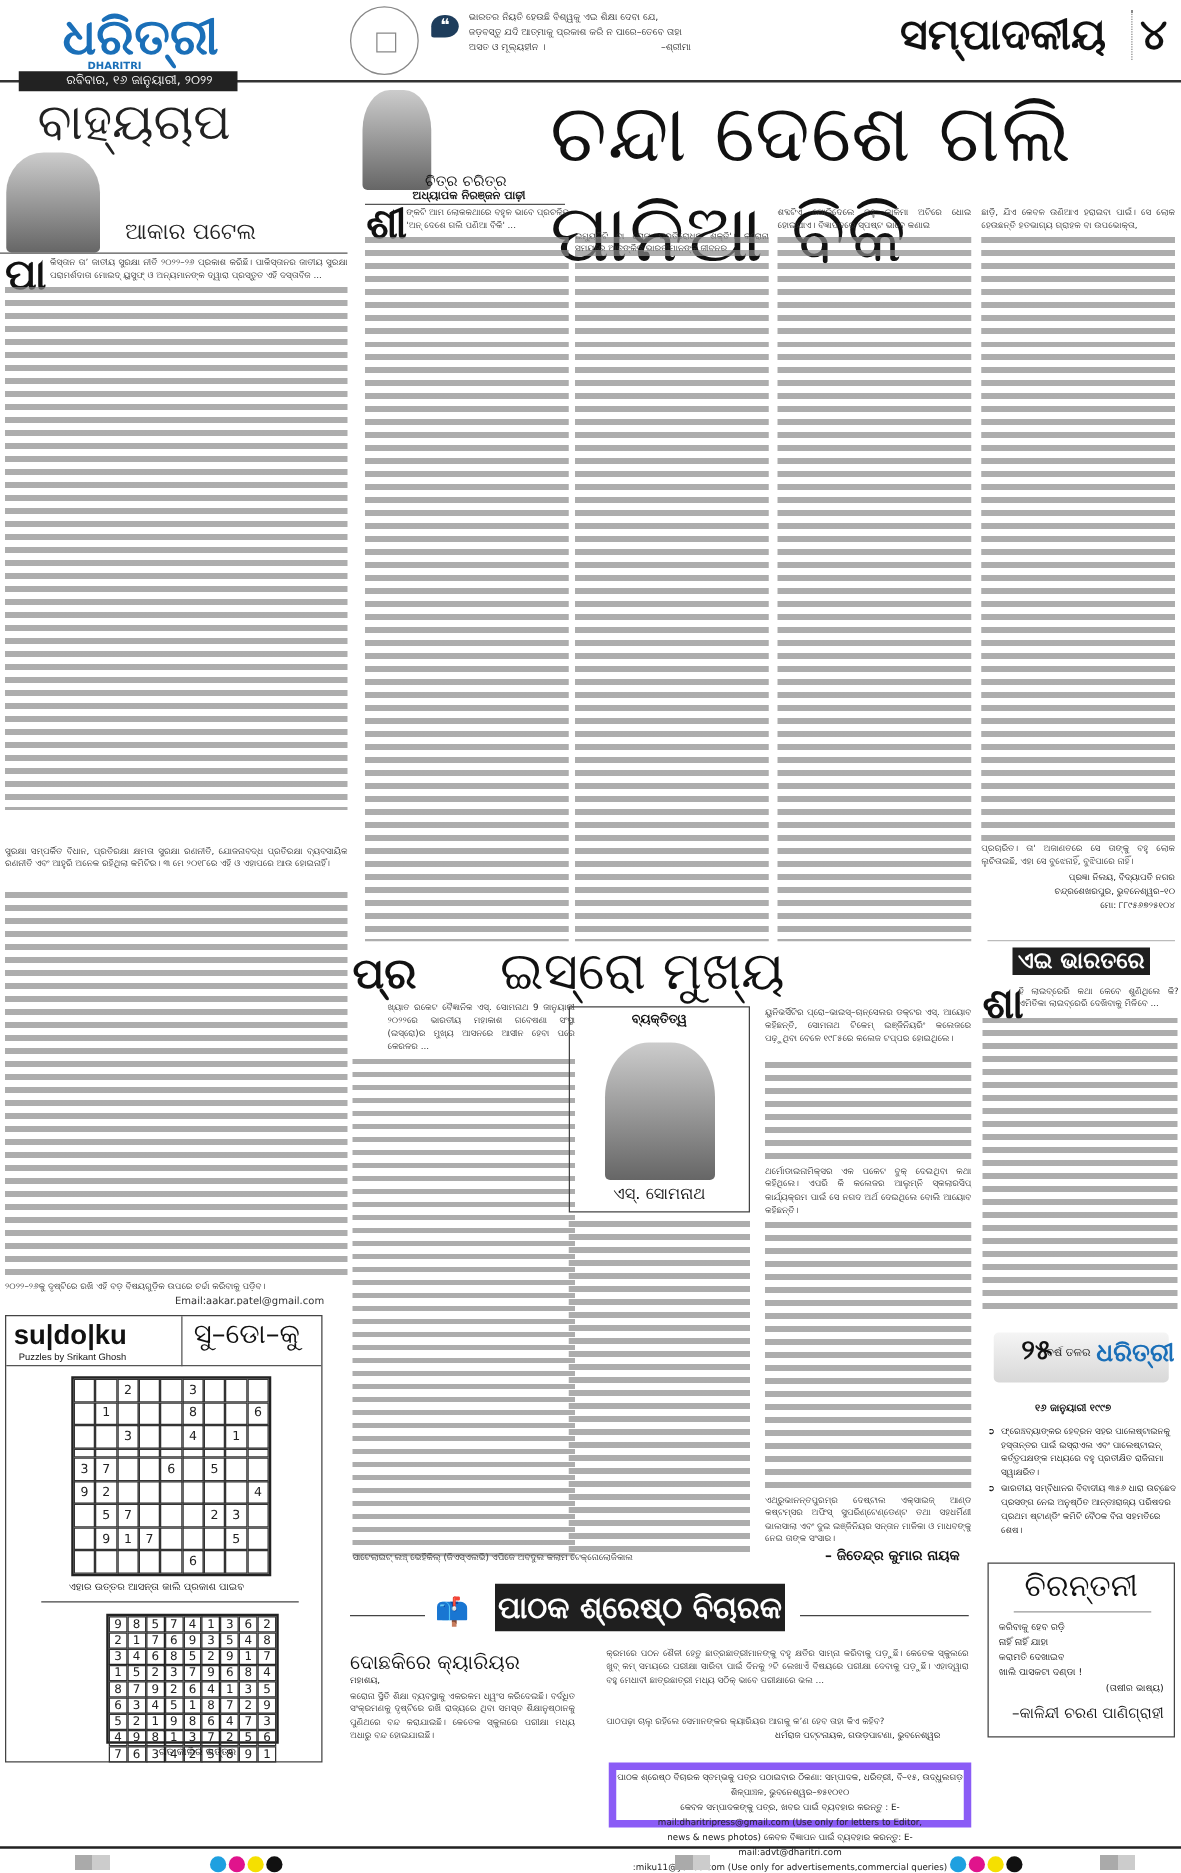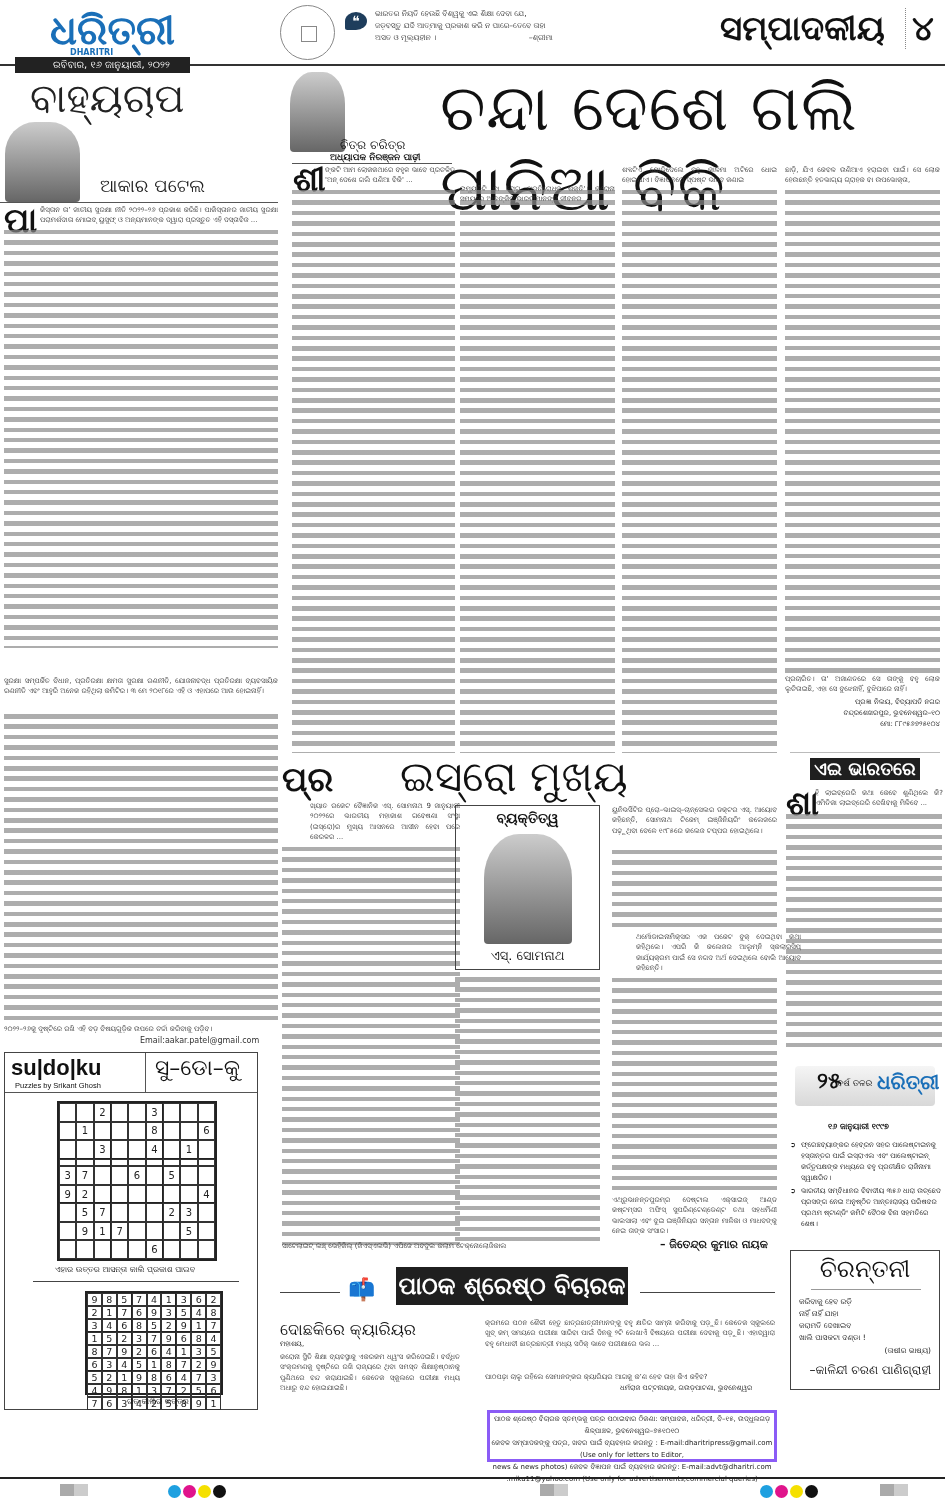--- a/index.html
+++ b/index.html
@@ -26,21 +26,21 @@
   .fake-lines { background: repeating-linear-gradient(180deg, transparent 0 2px, #8a8a8a 2px 6.5px, transparent 6.5px 10.4px); opacity: 0.7; }
   .box { border: 1px solid #444; }
   .dark-label { background: #1f1f1f; color: #fff; font-weight: bold; text-align: center; }
   .sudoku-grid { border: 2px solid #222; display: grid; grid-template-columns: repeat(9, 1fr); }
   .sudoku-grid div { border: 0.5px solid #333; font-size: 10px; text-align: center; color: #222; display: flex; align-items: center; justify-content: center; }
   .sudoku-grid div.br { border-right: 1.6px solid #222; }
   .sudoku-grid div.bb { border-bottom: 1.6px solid #222; }
   .ans-grid div { font-size: 9.5px; }
   .reg-marks span { display: inline-block; width: 13px; height: 13px; border-radius: 50%; margin-right: 2px; }
   .gray-patch { width: 28px; height: 12px; background: linear-gradient(90deg, #aaa 50%, #ccc 50%); }
-  .letters-box { border: 3px solid #8b5cf6; font-size: 7px; line-height: 12px; text-align: center; color: #222; }
+  .letters-box { border: 6px solid #8b5cf6; font-size: 7px; line-height: 12px; text-align: center; color: #222; }
 </style>
 </head>
 <body>
 
 <div class="abs logo">ଧରିତ୍ରୀ</div>
 <div class="abs logo-sub">DHARITRI</div>
 <div class="abs top-rule"></div>
 <div class="abs date-bar">ରବିବାର, ୧୬ ଜାନୁୟାରୀ, ୨୦୨୨</div>
 <div class="abs wheel"></div>
 <div class="abs quote-icon">❝</div>
@@ -297,28 +297,28 @@
   </div>
   <div class="abs" style="right:8px;top:95px;font-size:7.5px;">(ତାଷୀର ଭାଷ୍ୟ)</div>
   <div class="abs" style="right:8px;top:112px;font-size:12px;">–କାଳିନ୍ଦୀ ଚରଣ ପାଣିଗ୍ରାହୀ</div>
 </div>
 
 <div class="abs" style="left:400px;top:752px;font-size:42px;">ଇସ୍ରୋ ମୁଖ୍ୟ</div>
 <div class="abs drop-cap" style="left:282px;top:764px;">ପ୍ର</div>
 <div class="abs body-text" style="left:310px;top:801px;width:150px;height:42px;">ଖ୍ୟାତ ରକେଟ ବୈଜ୍ଞାନିକ ଏସ୍. ସୋମନାଥ 9 ଜାନୁୟାରୀ ୨୦୨୨ରେ ଭାରତୀୟ ମହାକାଶ ଗବେଷଣା ସଂସ୍ଥା (ଇସ୍ରୋ)ର ମୁଖ୍ୟ ଆସନରେ ଆସୀନ ହେବା ପରେ କେରଳର ...</div>
 <div class="abs fake-lines" style="left:282px;top:845px;width:178px;height:400px;"></div>
 <div class="abs box" style="left:455px;top:805px;width:145px;height:165px;">
-  <div class="abs" style="left:0;width:143px;top:4px;text-align:center;font-size:14px;font-weight:bold;">ବ୍ୟକ୍ତିତ୍ୱ</div>
+  <div class="abs" style="left:0;width:143px;top:4px;text-align:center;font-size:10px;font-weight:bold;">ବ୍ୟକ୍ତିତ୍ୱ</div>
   <div class="abs author-photo" style="left:28px;top:28px;width:88px;height:110px;"></div>
   <div class="abs" style="left:0;width:143px;top:142px;text-align:center;font-size:13px;">ଏସ୍. ସୋମନାଥ</div>
 </div>
 <div class="abs fake-lines" style="left:455px;top:975px;width:145px;height:270px;"></div>
 <div class="abs body-text" style="left:612px;top:805px;width:165px;height:42px;">ୟୁନିଭର୍ସିଟିର ପ୍ରୋ–ଭାଇସ୍–ଚାନ୍ସେଲର ଡକ୍ଟର ଏସ୍. ଆୟୋବ କହିଛନ୍ତି, ସୋମନାଥ ଟିକେମ୍ ଇଞ୍ଜିନିୟରିଂ କଲେଜରେ ପଢ଼ୁଥିବା ବେଳେ ୧୯୮୫ରେ କଲେଜ ଟପ୍ପର ହୋଇଥିଲେ।</div>
 <div class="abs fake-lines" style="left:612px;top:848px;width:165px;height:82px;"></div>
-<div class="abs body-text" style="left:636px;top:932px;width:165px;height:42px;">ଥର୍ମୋଡାଇନାମିକ୍ସର ଏକ ପକେଟ ବୁକ୍ ଦେଇଥିବା କଥା କହିଥିଲେ। ଏପରି କି କଲେଜର ଆଲୁମ୍ନି ସ୍କଲାରସିପ୍ କାର୍ଯ୍ୟକ୍ରମ ପାଇଁ ସେ ନଗଦ ଅର୍ଥ ଦେଇଥିଲେ ବୋଲି ଆୟୋବ କହିଛନ୍ତି।</div>
+<div class="abs body-text" style="left:612px;top:932px;width:165px;height:42px;">ଥର୍ମୋଡାଇନାମିକ୍ସର ଏକ ପକେଟ ବୁକ୍ ଦେଇଥିବା କଥା କହିଥିଲେ। ଏପରି କି କଲେଜର ଆଲୁମ୍ନି ସ୍କଲାରସିପ୍ କାର୍ଯ୍ୟକ୍ରମ ପାଇଁ ସେ ନଗଦ ଅର୍ଥ ଦେଇଥିଲେ ବୋଲି ଆୟୋବ କହିଛନ୍ତି।</div>
 <div class="abs fake-lines" style="left:612px;top:976px;width:165px;height:218px;"></div>
 <div class="abs body-text" style="left:612px;top:1195px;width:165px;height:42px;">ଏଥ୍ରୁଭାନନ୍ତପୁରମ୍ର ଦେଷ୍ଟାଲ ଏକ୍ସାଇଜ୍ ଆଣ୍ଡ କଷ୍ଟମ୍ସର ଅଫିସ୍ ସୁପରିଣ୍ଟେଣ୍ଡେଣ୍ଟ ତଥା ସହଧର୍ମିଣୀ ଭାଲସାଲା ଏବଂ ଦୁଇ ଇଞ୍ଜିନିୟର ସନ୍ତାନ ମାଳିକା ଓ ମାଧବଙ୍କୁ ନେଇ ତାଙ୍କ ସଂସାର।</div>
 <div class="abs body-text" style="left:282px;top:1241px;width:330px;height:11px;">ସାଟେଲାଇଟ୍ ଲଞ୍ଚ୍ ଭେହିକିଲ୍ (ଜିଏସ୍ଏଲଭି) ଏପିଜେ ଅବଦୁଲ କଲାମ ଟେକ୍ନୋଲୋଜିକାଲ</div>
 <div class="abs" style="left:660px;top:1238px;font-size:11px;font-weight:bold;">– ଜିତେନ୍ଦ୍ର କୁମାର ନାୟକ</div>
 
 <div class="abs" style="left:280px;top:1292px;width:60px;height:1px;background:#444"></div>
 <div class="abs" style="left:348px;top:1277px;font-size:22px;">📫</div>
 <div class="abs dark-label" style="left:396px;top:1267px;width:232px;height:38px;font-size:24px;line-height:38px;">ପାଠକ ଶ୍ରେଷ୍ଠ ବିଚାରକ</div>
 <div class="abs" style="left:640px;top:1292px;width:135px;height:1px;background:#444"></div>
 <div class="abs" style="left:280px;top:1320px;font-size:16px;">ଦୋଛକିରେ କ୍ୟାରିୟର</div>

